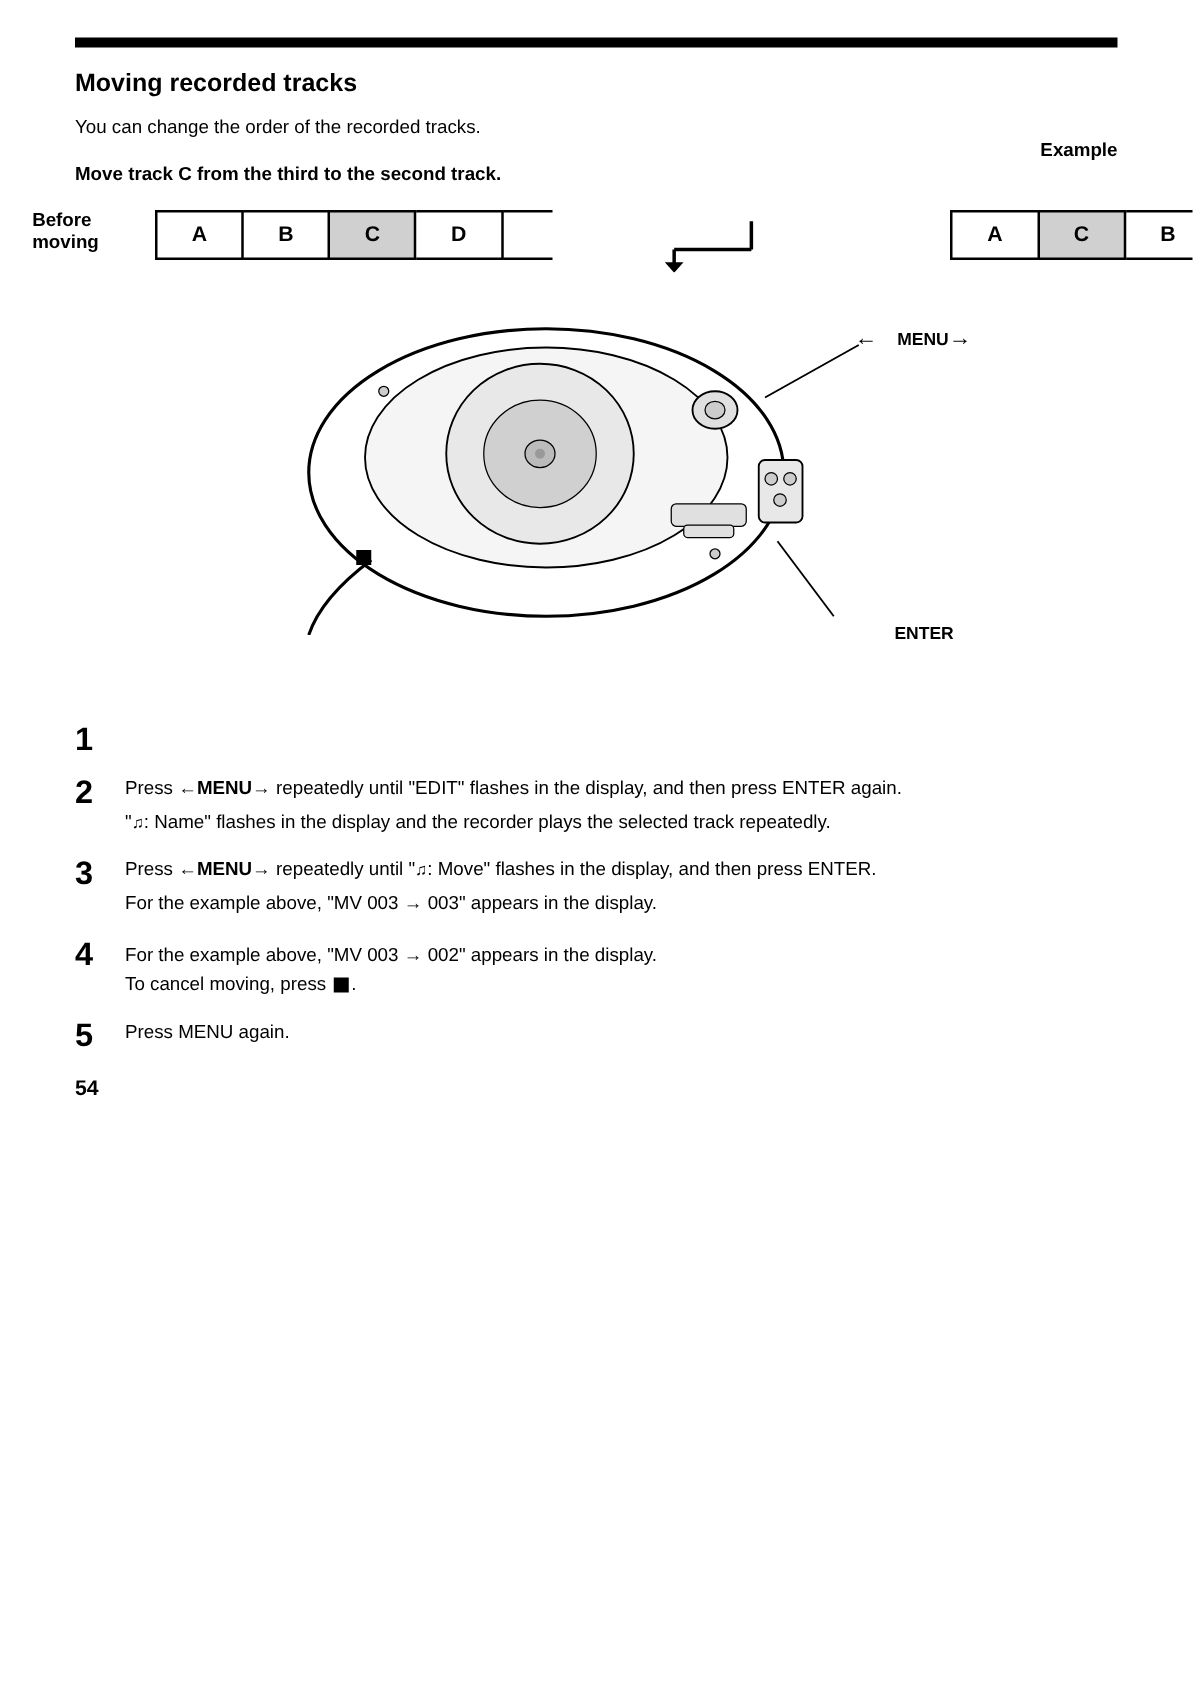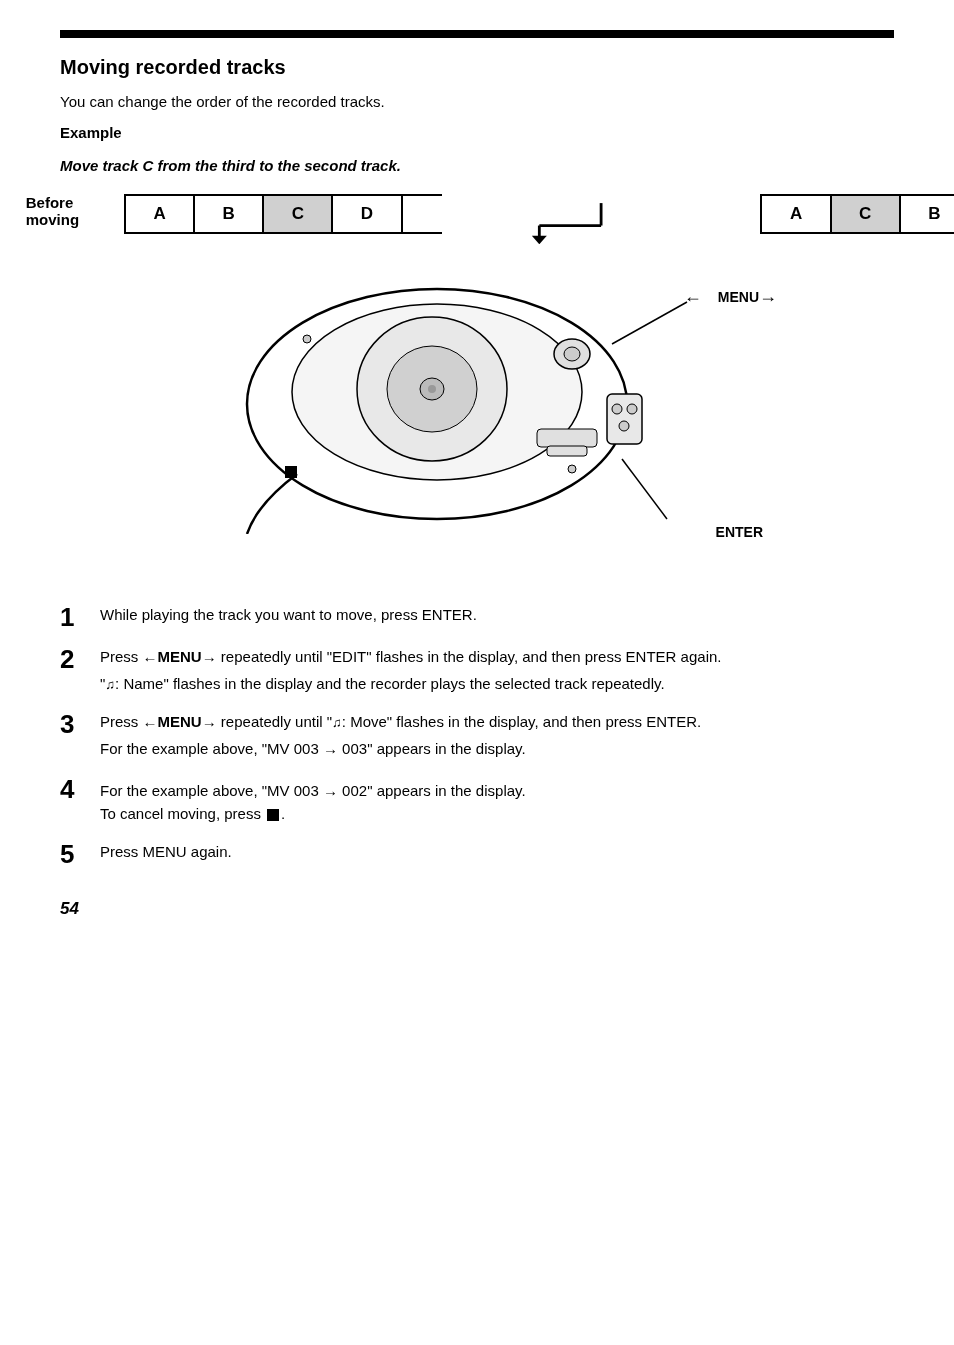--- a/index.html
+++ b/index.html
@@ -22,34 +22,34 @@
 
     .page-title {
       font-family: 'Arial Black', Arial, sans-serif;
       font-size: 20px;
       font-weight: 900;
       margin-bottom: 14px;
     }
 
     .intro-text {
       font-size: 15px;
-      margin-bottom: 14px;
+      margin-bottom: 2px;
     }
 
     .example-label {
       font-size: 15px;
       font-weight: bold;
-      margin-bottom: 16px;
+      margin-bottom: 2px;
+      text-align: right;
     }
 
     .example-desc {
       font-size: 15px;
       font-weight: bold;
       margin-bottom: 20px;
-      font-style: italic;
     }
 
     .diagram-section {
       display: flex;
       flex-direction: column;
       align-items: center;
       margin-bottom: 10px;
     }
 
     .before-label {
@@ -134,22 +134,21 @@
       width: 12px;
       height: 12px;
       background: #000;
       vertical-align: middle;
       margin: 0 2px;
     }
 
     .page-number {
       font-size: 17px;
       font-weight: bold;
-      margin-top: 32px;
-      font-style: italic;
+      margin-top: 20px;
     }
 
     
     .tracks-wrapper {
       display: flex;
       flex-direction: row;
       align-items: flex-start;
       margin-left: 150px;
     }
 
@@ -266,23 +265,20 @@
     </svg>
 
     <div style="position:absolute; right:14px; bottom:14px; font-size:14px; font-weight:bold;text-align:right;">ENTER</div>
   </div>
 </div>
 
 <div class="steps-section">
 
   <div class="step">
     <span class="step-number">1</span>
-    <div class="step-content">
-      <span>While playing the track you want to move, press ENTER.</span>
-    </div>
   </div>
 
   <div class="step">
     <span class="step-number">2</span>
     <div class="step-content">
       <span>Press <strong>←MENU→</strong> repeatedly until "EDIT" flashes in the display, and then press ENTER again.</span>
       <span class="sub-text">"<span style="font-size:13px;">♫</span>: Name" flashes in the display and the recorder plays the selected track repeatedly.</span>
     </div>
   </div>
 

